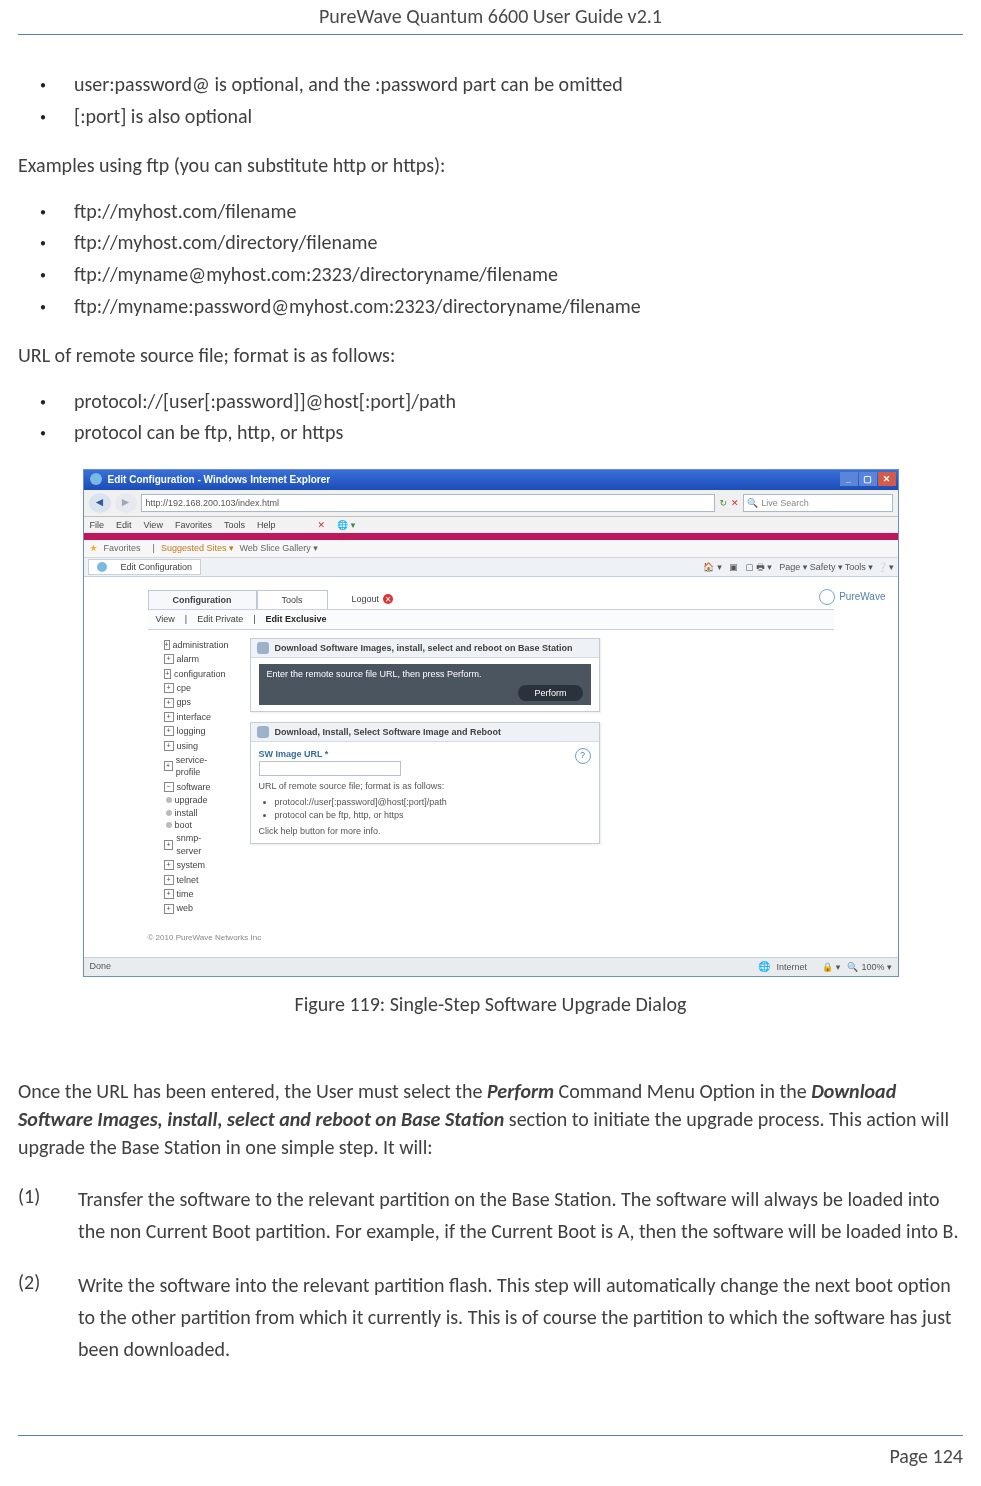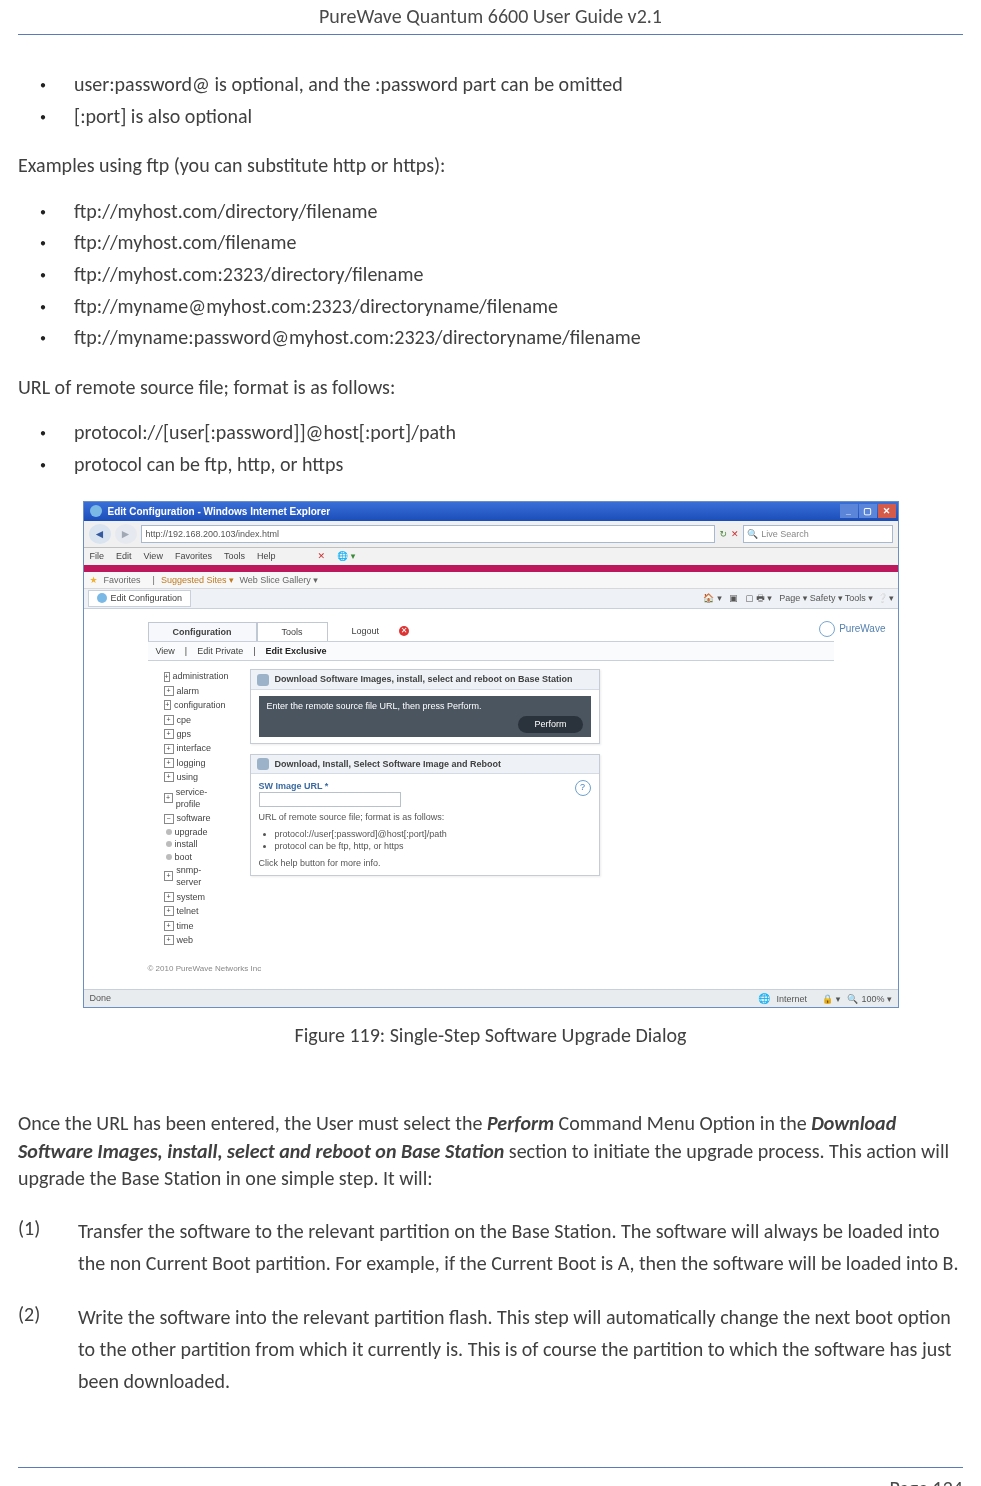--- a/index.html
+++ b/index.html
@@ -98,28 +98,28 @@
     background:#f0f0f0; border-bottom:1px solid #c0c0c0; padding:3px 5px; display:flex; align-items:center; gap:4px;
   }
   .ss-navbar .navbtn { width:22px; height:20px; background:#d9e4f0; border-radius:50%; display:flex; align-items:center; justify-content:center; color:#355a9e; font-size:12px; }
   .ss-addr { flex:1; height:16px; background:#fff; border:1px solid #a8b8d0; padding:0 4px; line-height:16px; color:#555; }
   .ss-search { width:140px; height:16px; background:#fff; border:1px solid #a8b8d0; padding:0 4px; line-height:16px; color:#888; }
   .ss-refresh { color:#4a8a3a; }
   .ss-menubar { background:#f2f2f2; padding:2px 6px; color:#444; border-bottom:7px solid #be185d; display:flex; gap:12px; }
   .ss-favs { background:#f7f7f7; padding:2px 6px; color:#666; border-bottom:1px solid #d8d8d8; display:flex; align-items:center; gap:6px; }
   .ss-star { color:#f0b030; }
   .ss-tabrow { background:#eef1f5; padding:1px 4px; display:flex; justify-content:space-between; align-items:center; border-bottom:1px solid #c8d0dc;}
-  .ss-tab { background:#fff; border:1px solid #c8d0dc; padding:1px 8px; font-size:9px; display:flex; align-items:center; gap:4px;}
+  .ss-tab { background:#fff; border:1px solid #c8d0dc; padding:1px 8px; font-size:9px; display:flex; align-items:center; gap:14px;}
   .ss-tab .ie-icon2 { width:10px;height:10px;background:#7ab9e6;border-radius:50%; }
   .ss-tools { color:#555; }
   .ss-body { background:#fff; padding:12px 12px 14px 12px; min-height:330px; }
   .ss-apptabs { display:flex; gap:0; margin-left:52px; align-items:center;}
   .ss-apptab { border:1px solid #c0c8d4; background:#fff; padding:3px 24px 3px 24px; font-size:9px; position:relative; top:1px;}
   .ss-apptab.active { background:#f6f8fb; font-weight:bold; }
-  .ss-logout { margin-left:24px; display:flex; align-items:center; gap:20px; font-size:9px;}
+  .ss-logout { margin-left:24px; display:flex; align-items:center; gap:4px; font-size:9px;}
   .ss-logout .x { width:10px;height:10px;background:#d33;border-radius:50%;display:flex;align-items:center;justify-content:center;color:#fff;font-size:8px;}
   .ss-brand { float:right; display:flex; align-items:center; gap:4px; color:#5580b0; font-size:10px;}
   .ss-brand .logo { width:14px;height:14px;border:1.5px solid #79a6d2;border-radius:50%; position:relative; }
   .ss-subbar { border-top:1px solid #c8d0dc; border-bottom:1px solid #c8d0dc; margin:0 52px 0 52px; padding:3px 8px; font-size:9px; display:flex; gap:10px; background:#fafbfc;}
   .ss-subbar .sel { font-weight:bold; color:#222; }
   .ss-main { display:flex; margin:8px 0 0 52px; }
   .ss-tree { width:94px; font-size:9px; color:#444; }
   .ss-tree .node { padding:1px 16px; display:flex; align-items:center; gap:3px;}
   .ss-tree .plus { display:inline-block; width:8px;height:8px;border:1px solid #888;font-size:7px;line-height:7px;text-align:center; }
   .ss-tree .leaf { margin-left:18px; display:flex; align-items:center; gap:3px;}
@@ -157,23 +157,22 @@
 
   <div class="content">
     <ul class="bulleted">
       <li>user:password@ is optional, and the :password part can be omitted</li>
       <li>[:port] is also optional</li>
     </ul>
 
     <div class="body-para">Examples using ftp (you can substitute http or https):</div>
 
     <ul class="bulleted">
+      <li>ftp://myhost.com/filename</li>
       <li>ftp://myhost.com/directory/filename</li>
-      <li>ftp://myhost.com/filename</li>
-      <li>ftp://myhost.com:2323/directory/filename</li>
       <li>ftp://myname@myhost.com:2323/directoryname/filename</li>
       <li>ftp://myname:password@myhost.com:2323/directoryname/filename</li>
     </ul>
 
     <div class="body-para">URL of remote source file; format is as follows:</div>
 
     <ul class="bulleted">
       <li>protocol://[user[:password]]@host[:port]/path</li>
       <li>protocol can be ftp, http, or https</li>
     </ul>

